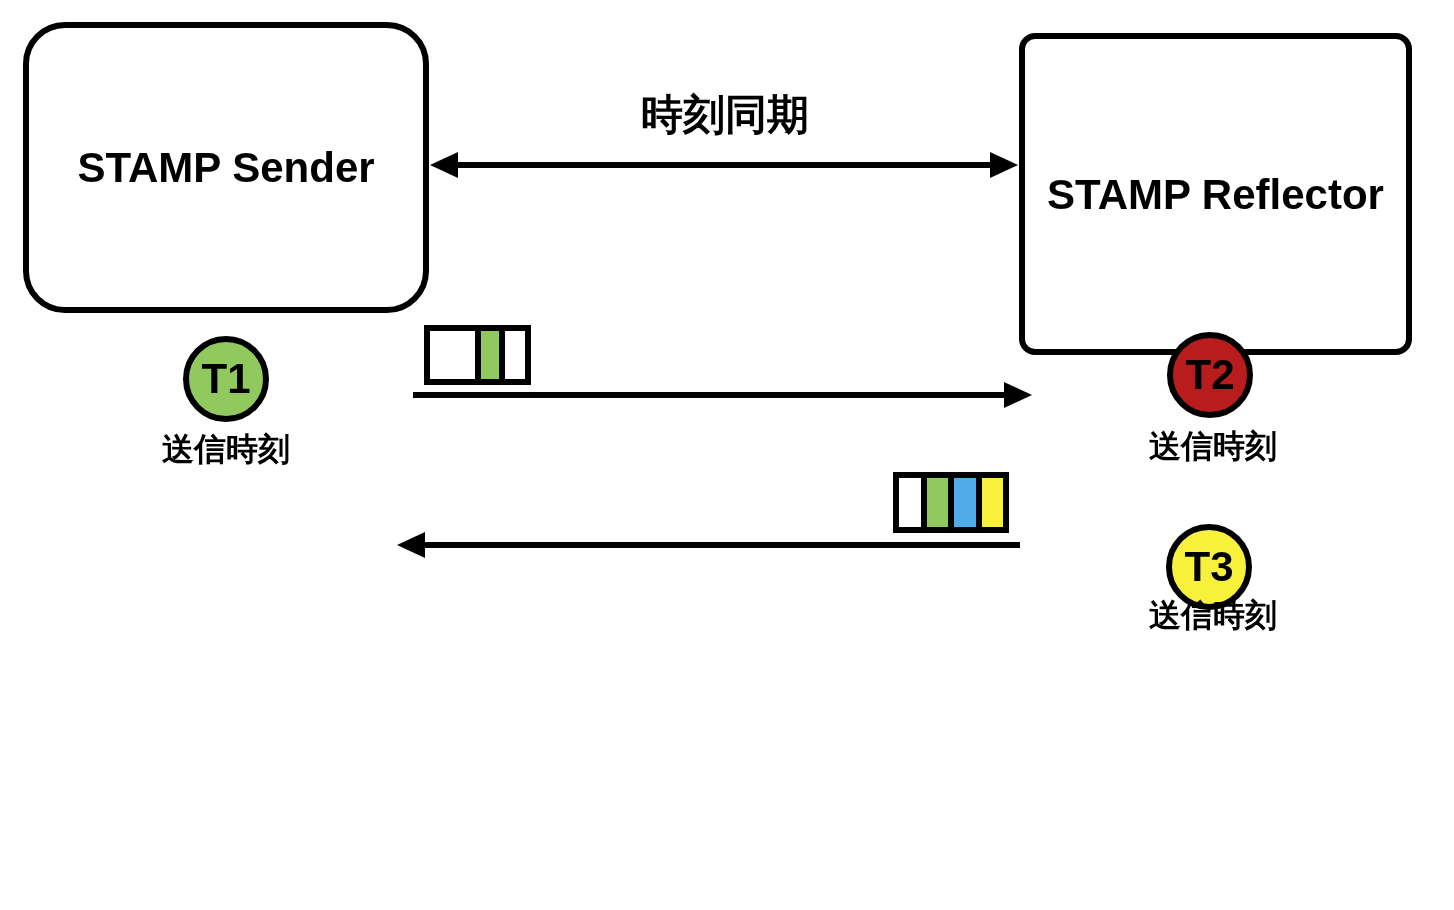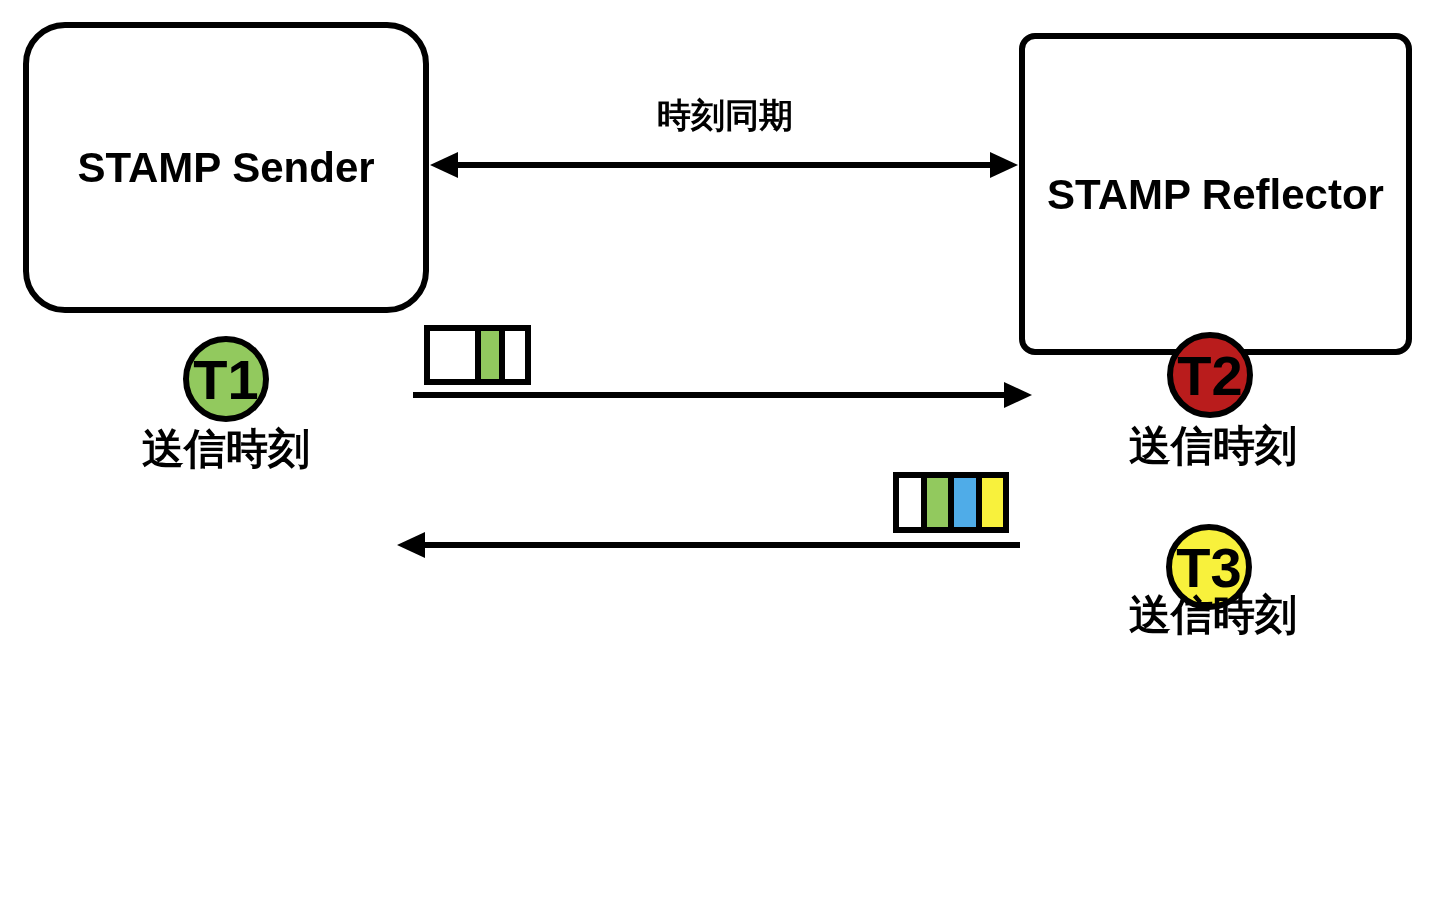--- a/index.html
+++ b/index.html
@@ -35,21 +35,21 @@
   .node-reflector { left: 1019px; top: 33px; width: 393px; height: 322px; border-radius: 16px; }
   .node-line { font-size: 42px; line-height: 53px; white-space: nowrap; }
 
   
   .sync-label {
     position: absolute;
     left: 432px;
     top: 93px;
     width: 586px;
     text-align: center;
-    font-size: 34px;
+    font-size: 42px;
     line-height: 44px;
   }
 
   
   .shaft {
     position: absolute;
     height: 6px;
     background: #000;
   }
   .head {
@@ -101,33 +101,33 @@
   
   .badge {
     position: absolute;
     width: 74px;
     height: 74px;
     border: 6px solid #000;
     border-radius: 50%;
     display: flex;
     justify-content: center;
     align-items: center;
-    font-size: 56px;
+    font-size: 42px;
     box-sizing: content-box;
   }
   .badge-t1 { left: 183px;  top: 336px; }
   .badge-t2 { left: 1167px; top: 332px; }
   .badge-t3 { left: 1166px; top: 524px; }
 
   
   .ts-label {
     position: absolute;
     width: 260px;
     text-align: center;
-    font-size: 42px;
+    font-size: 32px;
     line-height: 46px;
     white-space: nowrap;
   }
   .ts-label-t1 { left: 96px;  top: 426px; }
   .ts-label-t2 { left: 1083px; top: 423px; }
   .ts-label-t3 { left: 1083px; top: 592px; }
 </style>
 </head>
 <body>
 

